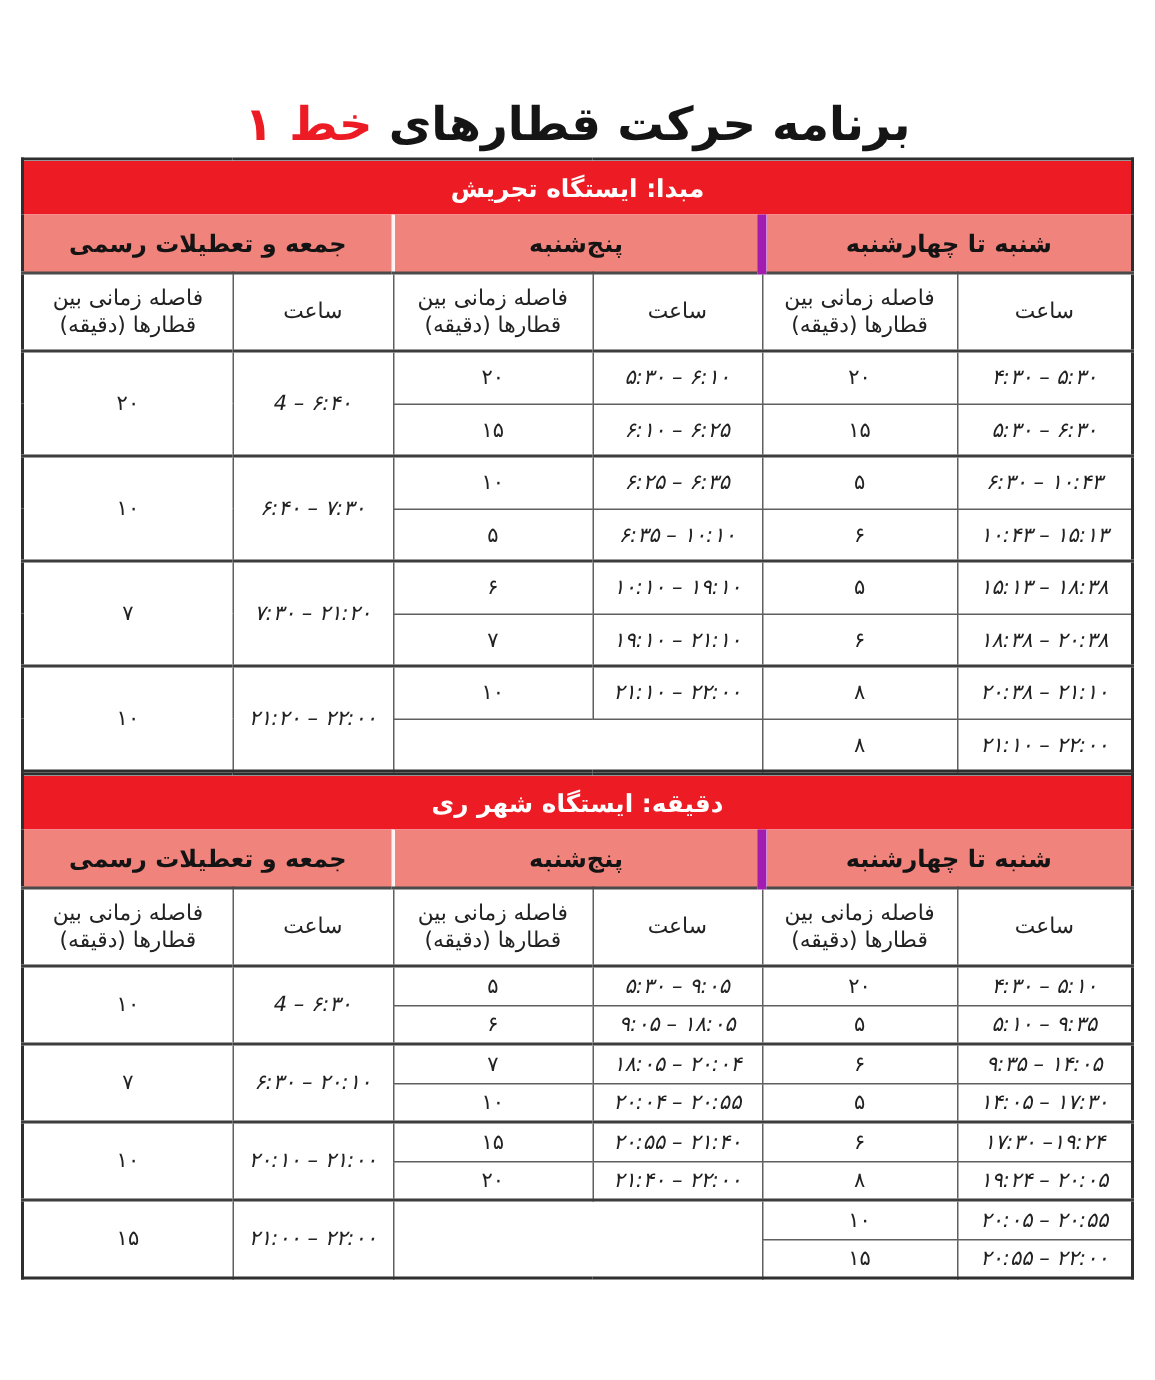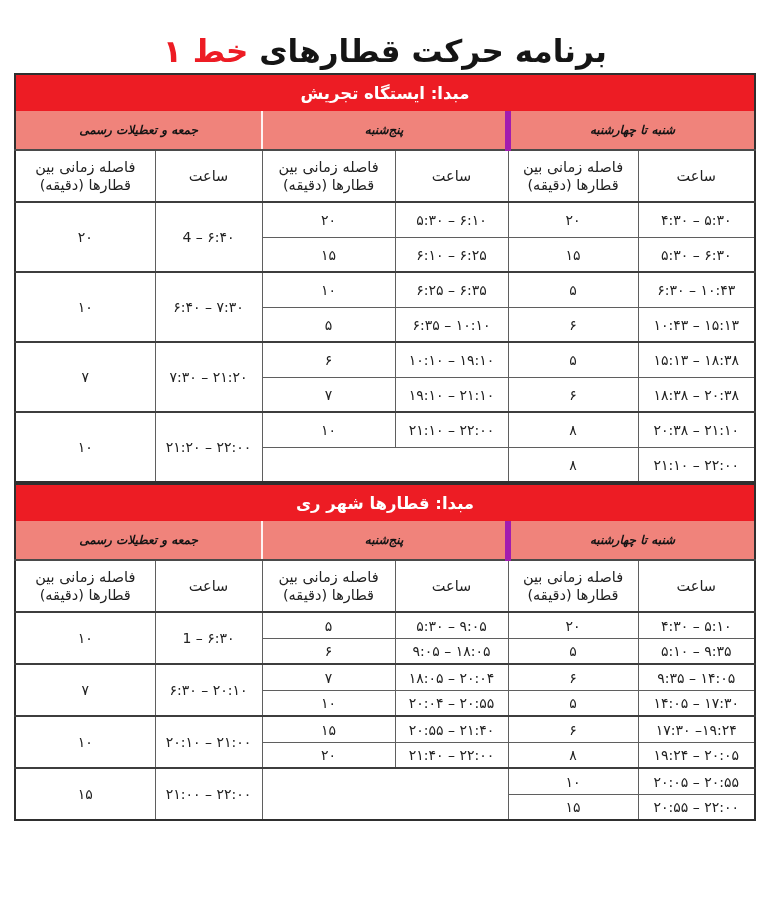--- a/index.html
+++ b/index.html
@@ -10,20 +10,21 @@
     direction: rtl;
     overflow: hidden;
   }
   .page-title {
     text-align: center;
     padding-top: 30px;
     font-size: 31px;
     font-weight: bold;
     color: #151515;
     line-height: 1.4;
+    margin-top: 32px;
   }
   .page-title .accent { color: #ED1C24; }
 
   table.sched {
     width: 740px;
     margin: 0 auto;
     border-collapse: collapse;
     table-layout: fixed;
     border: 2px solid #2f2f2f;
   }
@@ -46,25 +47,24 @@
     font-size: 16.5px;
     height: 37px;
     border: 0;
   }
 
   
   .group-row th {
     background: #F0837B;
     color: #141414;
     font-weight: bold;
-    font-size: 12px;
+    font-size: 16px;
     height: 39px;
     border: 0;
     border-bottom: 2px solid #4a4a4a;
-    font-style: italic;
   }
   .group-row th.mid {
     border-left: 2px solid #fdf3f2;
     border-right: 6px solid #a21caf;
   }
 
   
   .head-row th {
     background: #ffffff;
     font-size: 14.5px;
@@ -78,21 +78,21 @@
   
   tbody td {
     border: 1px solid #5f5f5f;
     font-size: 14px;
     padding: 1px 2px;
   }
   .t1 tbody tr { height: 35px; }
   .t2 tbody tr { height: 26px; }
   tr.major td { border-top: 2px solid #3d3d3d; }
   tr.minor td { border-top: 1px solid #b6b6b6; }
-  td.time { direction: ltr; unicode-bidi: embed; }
+  td.time { direction: ltr; unicode-bidi: embed; font-style: italic; }
 </style>
 </head>
 <body>
 
 <h1 class="page-title"><span>برنامه حرکت قطارهای</span> <span class="accent">خط ۱</span></h1>
 
 <table class="sched t1">
   <colgroup>
     <col style="width:117px">
       <col style="width:130px">
@@ -182,21 +182,21 @@
   <colgroup>
     <col style="width:117px">
       <col style="width:130px">
     <col style="width:113px">
       <col style="width:133px">
     <col style="width:107px">
       <col style="width:140px">
   </colgroup>
   <thead>
     <tr class="banner-row">
-      <th colspan="6">مبدا: قطارها شهر ری</th>
+      <th colspan="6">دقیقه: ایستگاه شهر ری</th>
     </tr>
     <tr class="group-row">
       <th colspan="2">شنبه تا چهارشنبه</th>
       <th colspan="2" class="mid">پنج‌شنبه</th>
       <th colspan="2">جمعه و تعطیلات رسمی</th>
     </tr>
     <tr class="head-row">
       <th>ساعت</th>
       <th>فاصله زمانی بین قطارها (دقیقه)</th>
       <th>ساعت</th>
@@ -204,21 +204,21 @@
       <th>ساعت</th>
       <th>فاصله زمانی بین قطارها (دقیقه)</th>
     </tr>
   </thead>
   <tbody>
     <tr class="major">
       <td class="time">۴:۳۰ – ۵:۱۰</td>
       <td>۲۰</td>
       <td class="time">۵:۳۰ – ۹:۰۵</td>
       <td>۵</td>
-      <td class="time" rowspan="2">1 – ۶:۳۰</td>
+      <td class="time" rowspan="2">4 – ۶:۳۰</td>
       <td rowspan="2">۱۰</td>
     </tr>
     <tr class="minor">
       <td class="time">۵:۱۰ – ۹:۳۵</td>
       <td>۵</td>
       <td class="time">۹:۰۵ – ۱۸:۰۵</td>
       <td>۶</td>
     </tr>
     <tr class="major">
       <td class="time">۹:۳۵ – ۱۴:۰۵</td>

